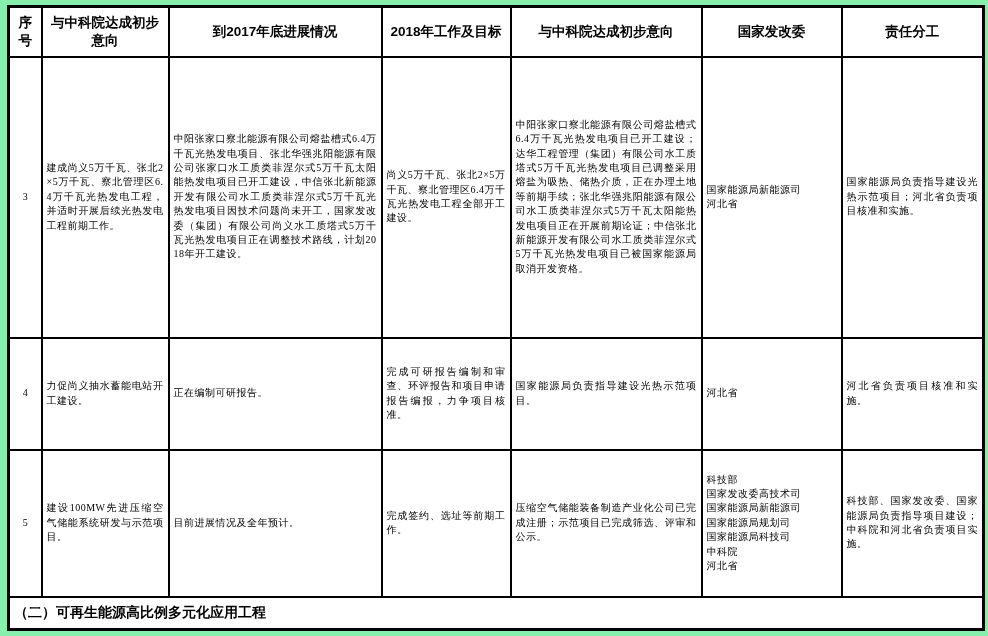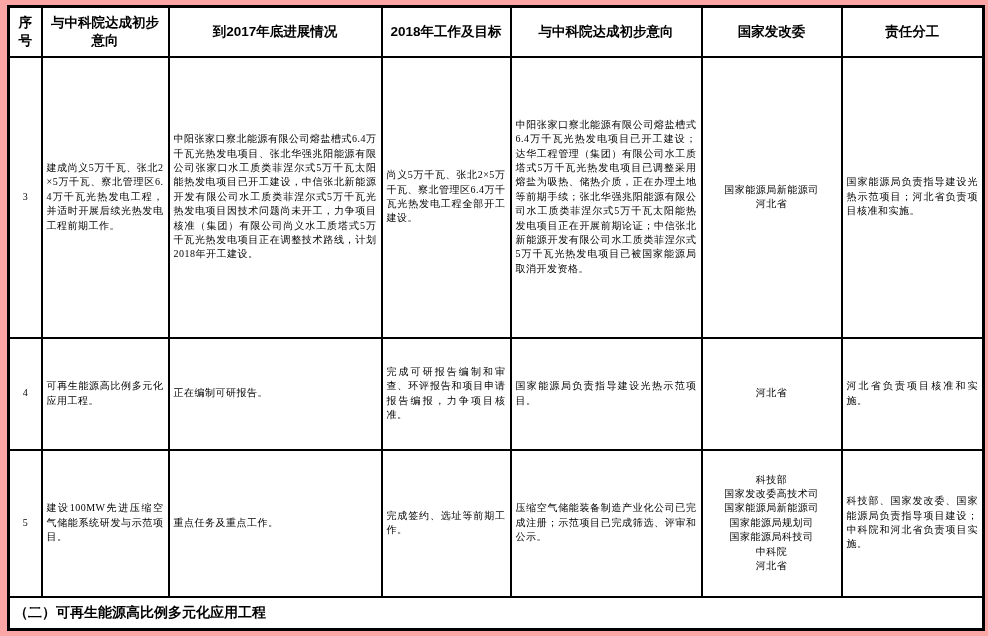--- a/index.html
+++ b/index.html
@@ -7,21 +7,21 @@
     padding: 0;
     background: #ffffff;
     width: 988px;
     height: 636px;
     overflow: hidden;
   }
   .page {
     position: relative;
     width: 988px;
     height: 636px;
-    background: #fca5a5;
+    background: #86efac;
   }
   table.doc-table {
     position: absolute;
     left: 7px;
     top: 5px;
     width: 975px;
     border-collapse: collapse;
     table-layout: fixed;
     background: #ffffff;
   }
@@ -52,21 +52,21 @@
     text-justify: inter-character;
     word-break: break-all;
     letter-spacing: 0.5px;
   }
   td.center-cell {
     text-align: center;
     letter-spacing: 0;
   }
   td.pre-lines {
     white-space: pre-line;
-    text-align: center;
+    text-align: left;
   }
   td.section-cell {
     font-family: "Liberation Sans", sans-serif;
     font-weight: bold;
     font-size: 14px;
     text-align: left;
     padding-left: 30px;
   }
   tr.hdr-row   { height: 50px; }
   tr.row-3     { height: 281px; }
@@ -95,42 +95,42 @@
         <th class="hdr">到2017年底进展情况</th>
         <th class="hdr">2018年工作及目标</th>
         <th class="hdr">与中科院达成初步意向</th>
         <th class="hdr">国家发改委</th>
         <th class="hdr">责任分工</th>
       </tr>
 
       <tr class="row-3">
         <td class="body-cell center-cell">3</td>
         <td class="body-cell">建成尚义5万千瓦、张北2×5万千瓦、察北管理区6.4万千瓦光热发电工程，并适时开展后续光热发电工程前期工作。</td>
-        <td class="body-cell">中阳张家口察北能源有限公司熔盐槽式6.4万千瓦光热发电项目、张北华强兆阳能源有限公司张家口水工质类菲涅尔式5万千瓦太阳能热发电项目已开工建设，中信张北新能源开发有限公司水工质类菲涅尔式5万千瓦光热发电项目因技术问题尚未开工，力争项目核准（集团）有限公司尚义水工质塔式5万千瓦光热发电项目正在调整技术路线，计划2018年开工建设。</td>
+        <td class="body-cell">中阳张家口察北能源有限公司熔盐槽式6.4万千瓦光热发电项目、张北华强兆阳能源有限公司张家口水工质类菲涅尔式5万千瓦太阳能热发电项目已开工建设，中信张北新能源开发有限公司水工质类菲涅尔式5万千瓦光热发电项目因技术问题尚未开工，国家发改委（集团）有限公司尚义水工质塔式5万千瓦光热发电项目正在调整技术路线，计划2018年开工建设。</td>
         <td class="body-cell">尚义5万千瓦、张北2×5万千瓦、察北管理区6.4万千瓦光热发电工程全部开工建设。</td>
         <td class="body-cell">中阳张家口察北能源有限公司熔盐槽式6.4万千瓦光热发电项目已开工建设；达华工程管理（集团）有限公司水工质塔式5万千瓦光热发电项目已调整采用熔盐为吸热、储热介质，正在办理土地等前期手续；张北华强兆阳能源有限公司水工质类菲涅尔式5万千瓦太阳能热发电项目正在开展前期论证；中信张北新能源开发有限公司水工质类菲涅尔式5万千瓦光热发电项目已被国家能源局取消开发资格。</td>
         <td class="body-cell pre-lines">国家能源局新能源司
 河北省</td>
         <td class="body-cell">国家能源局负责指导建设光热示范项目；河北省负责项目核准和实施。</td>
       </tr>
 
       <tr class="row-4">
         <td class="body-cell center-cell">4</td>
-        <td class="body-cell">可再生能源高比例多元化应用工程。</td>
+        <td class="body-cell">力促尚义抽水蓄能电站开工建设。</td>
         <td class="body-cell">正在编制可研报告。</td>
         <td class="body-cell">完成可研报告编制和审查、环评报告和项目申请报告编报，力争项目核准。</td>
         <td class="body-cell">国家能源局负责指导建设光热示范项目。</td>
         <td class="body-cell pre-lines">河北省</td>
         <td class="body-cell">河北省负责项目核准和实施。</td>
       </tr>
 
       <tr class="row-5">
         <td class="body-cell center-cell">5</td>
         <td class="body-cell">建设100MW先进压缩空气储能系统研发与示范项目。</td>
-        <td class="body-cell">重点任务及重点工作。</td>
+        <td class="body-cell">目前进展情况及全年预计。</td>
         <td class="body-cell">完成签约、选址等前期工作。</td>
         <td class="body-cell">压缩空气储能装备制造产业化公司已完成注册；示范项目已完成筛选、评审和公示。</td>
         <td class="body-cell pre-lines">科技部
 国家发改委高技术司
 国家能源局新能源司
 国家能源局规划司
 国家能源局科技司
 中科院
 河北省</td>
         <td class="body-cell">科技部、国家发改委、国家能源局负责指导项目建设；中科院和河北省负责项目实施。</td>

